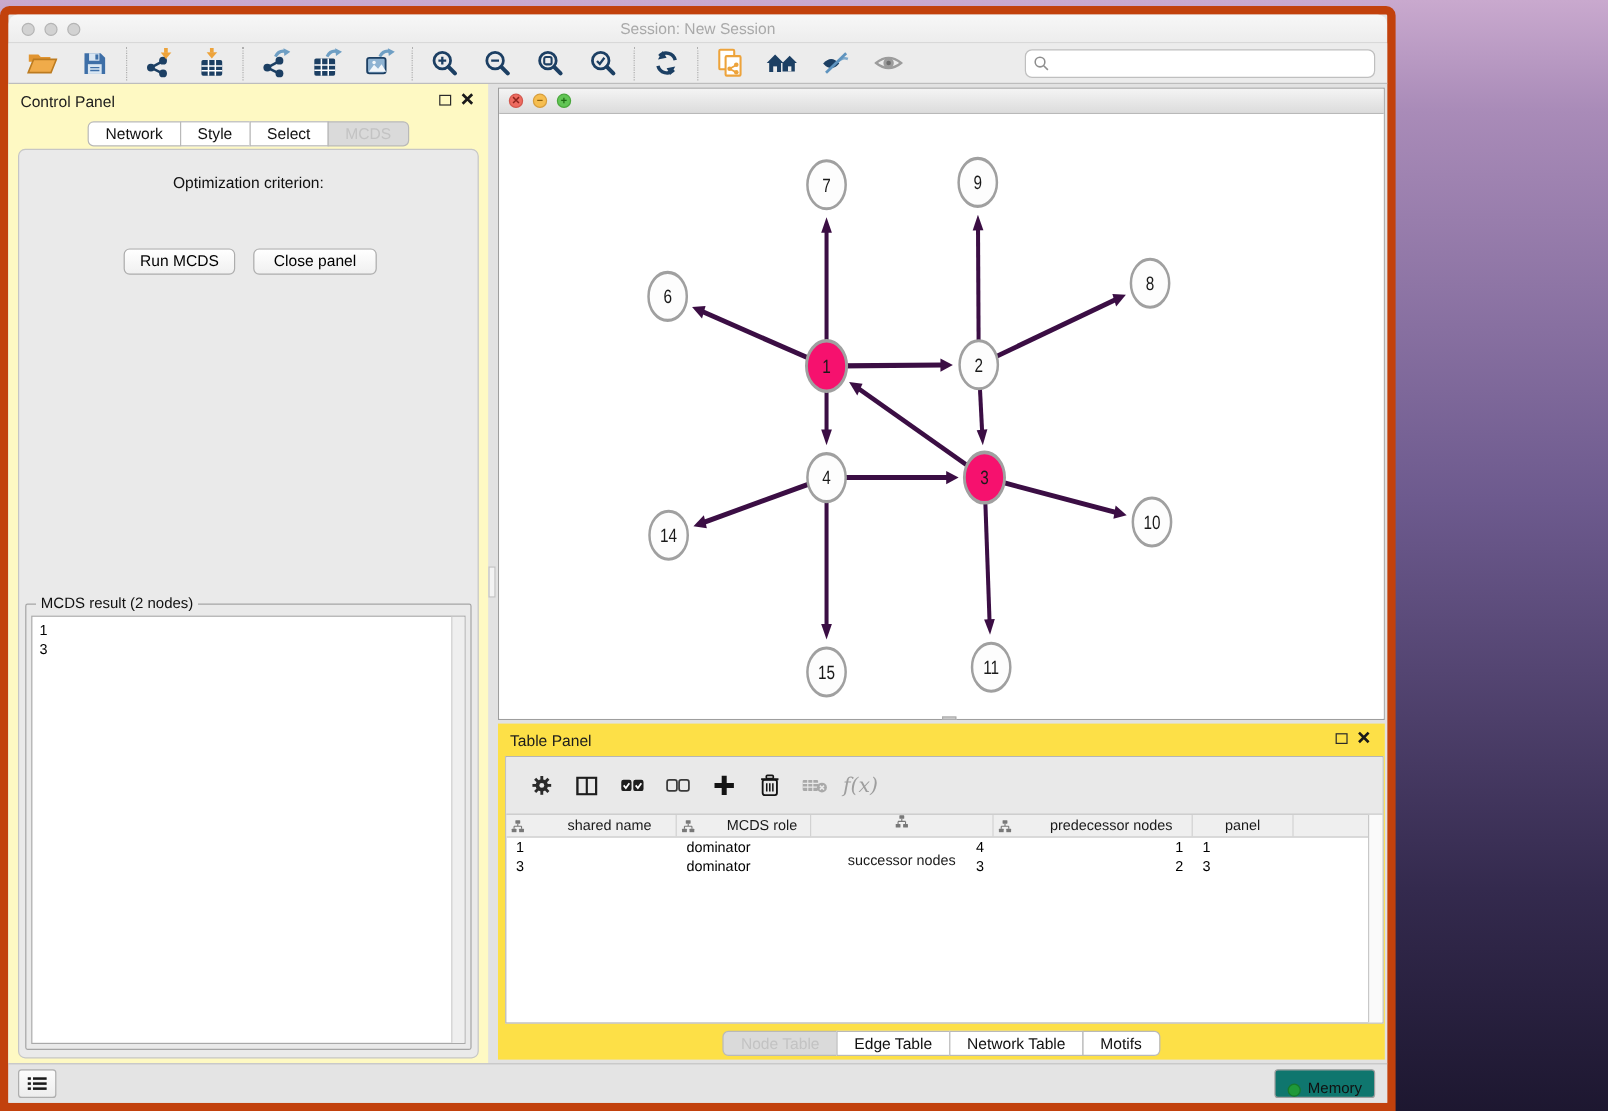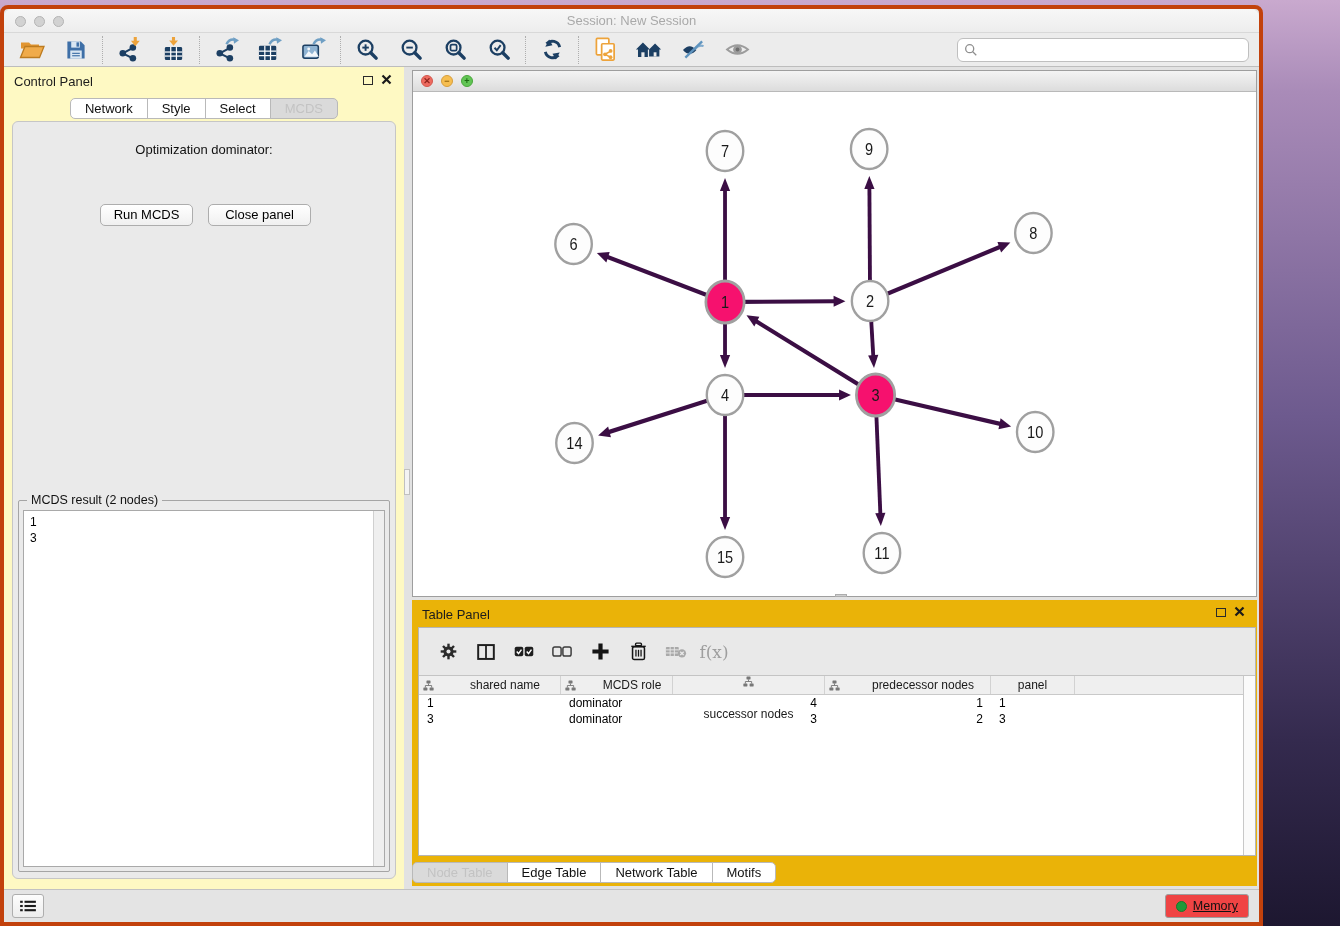--- a/index.html
+++ b/index.html
@@ -4,22 +4,22 @@
 <style>
   * { box-sizing: border-box; margin: 0; padding: 0; }
   html,body { width:1340px; height:926px; overflow:hidden; }
   body {
     font-family:"Liberation Sans", sans-serif;
     background: linear-gradient(180deg,#c9a9ce 0%, #a98bb8 10%, #6d5a8e 45%, #342a4e 80%, #1d1730 100%);
   }
 
   
   .app-window {
-    position:absolute; left:0; top:5px; width:1263px; height:921px;
-    background:#e6e6e6; border:4px solid #c2410c; border-radius:8px 8px 0 0;
+    position:absolute; left:0; top:5px; width:1163px; height:921px;
+    background:#e6e6e6; border:7px solid #c2410c; border-radius:8px 8px 0 0;
   }
   
   .titlebar { position:relative; height:24px; background:linear-gradient(180deg,#f7f7f7,#ededed);
     border-bottom:1px solid #d8d8d8; border-radius:8px 8px 0 0; }
   .mac-dot { position:absolute; top:7px; width:11px; height:11px; border-radius:50%;
     background:#d2d2d2; border:1px solid #b4b4b4; }
   .win-title { position:absolute; left:0; right:0; top:4px; text-align:center;
     font-size:13px; color:#a9a9a9; }
 
   
@@ -74,42 +74,42 @@
   .tl { position:absolute; top:4px; width:12px; height:12px; border-radius:50%; font-size:9px; font-weight:bold;
     text-align:center; line-height:11px; }
   .tl.red { background:#ee6b60; border:1px solid #d3584e; color:#8e241d; }
   .tl.yellow { background:#f6be50; border:1px solid #d79e3c; color:#90610a; }
   .tl.green { background:#62c555; border:1px solid #4aa73c; color:#1c6a12; }
   .net-title { position:absolute; left:0; right:0; top:3px; text-align:center; font-size:13px; color:#222; }
   .net-canvas { position:relative; width:100%; height:504px; background:#fff; overflow:hidden; }
   .net-handle { position:absolute; left:50%; bottom:-1px; width:12px; height:3px; background:#cfcfcf; border:1px solid #adadad; }
 
   
-  .table-panel { position:absolute; left:408px; right:2px; top:533px; bottom:3px; background:#eab308; }
+  .table-panel { position:absolute; left:408px; right:2px; top:533px; bottom:3px; background:#fde047; }
   .tp-box { position:absolute; left:6px; right:1px; top:27px; bottom:30px; border:1px solid #b5b5b5; background:#fff; }
   .tp-toolbar { position:absolute; left:0; right:0; top:0; height:48px; background:#e9e9e9;
     border-bottom:1px solid #c4c4c4; display:flex; align-items:center; padding-left:10px; }
   .tp-icon { display:inline-flex; align-items:center; justify-content:center; width:38px; height:30px; cursor:default; }
-  .tp-icon.fx { font-family:"DejaVu Serif", serif; font-size:17px; color:#9e9e9e; }
+  .tp-icon.fx { font-family:"DejaVu Serif", serif; font-style:italic; font-size:17px; color:#9e9e9e; }
   .tbl { position:absolute; left:0; right:12px; top:48px; bottom:0; overflow:hidden; font-size:12px; }
   .tbl-head { display:flex; height:19px; background:#efefef; border-bottom:1px solid #c9c9c9; }
   .th { display:flex; align-items:center; border-right:1px solid #d2d2d2; padding:0 4px;gap:20px; }
   .th .th-lab { flex:1; text-align:center; font-size:12px; color:#1a1a1a; }
   .tbl-row { display:flex; height:16px; line-height:16px; }
   .td { padding:0 8px; overflow:hidden; white-space:nowrap; color:#000; }
   .tbl-scroll { position:absolute; right:0; top:48px; bottom:0; width:12px; background:#fafafa; border-left:1px solid #c8c8c8; }
-  .tp-tabs { position:absolute; left:0; right:0; bottom:2px; height:24px; display:flex; align-items:center; }
+  .tp-tabs { position:absolute; left:0; right:0; bottom:2px; height:24px; display:flex; justify-content:center; align-items:center; }
 
   
   .statusbar { position:absolute; left:0; right:0; bottom:0; height:33px; background:#e4e4e4;
     border-top:1px solid #c2c2c2; border-radius:0; }
   .status-btn { position:absolute; left:8px; top:4px; width:32px; height:24px; background:linear-gradient(180deg,#fdfdfd,#ededed);
     border:1px solid #aeaeae; border-radius:3px; display:flex; align-items:center; justify-content:center; }
-  .memory-btn { position:absolute; right:10px; top:4px; height:24px; padding:0 10px; background:#ef4444;
-    border:1px solid #9e9e9e; border-radius:3px; display:flex; align-items:center; gap:6px; font-size:12.5px; color:#111;text-decoration:underline; }
+  .memory-btn { position:absolute; right:10px; top:4px; height:24px; padding:0 10px; background:#0f766e;
+    border:1px solid #9e9e9e; border-radius:3px; display:flex; align-items:flex-end; gap:6px; font-size:12.5px; color:#111; }
   .mem-dot { width:11px; height:11px; border-radius:50%; background:#1f9939; border:1px solid #157a2b; }
 
   svg { display:block; }
 </style>
 </head>
 <body>
 
 <div class="app-window">
 
   <div class="titlebar">
@@ -296,21 +296,21 @@
           </svg>
       </span>
       <div class="cp-tabs" id="cp-tabs">
           <span class="seg-tab">Network</span>
           <span class="seg-tab">Style</span>
           <span class="seg-tab">Select</span>
           <span class="seg-tab active">MCDS</span>
         </div>
 
       <div class="cp-box">
-        <div class="opt-label">Optimization dominator:</div>
+        <div class="opt-label">Optimization criterion:</div>
         <div class="btn" style="left:87px;width:93px">Run MCDS</div>
         <div class="btn" style="left:195px;width:103px">Close panel</div>
 
         <div class="groupbox">
           <div class="gb-legend">MCDS result (2 nodes)</div>
           <div class="gb-white">
             <div class="gb-lines" id="result-lines">
                 <div>1</div>
                 <div>3</div>
               </div>

